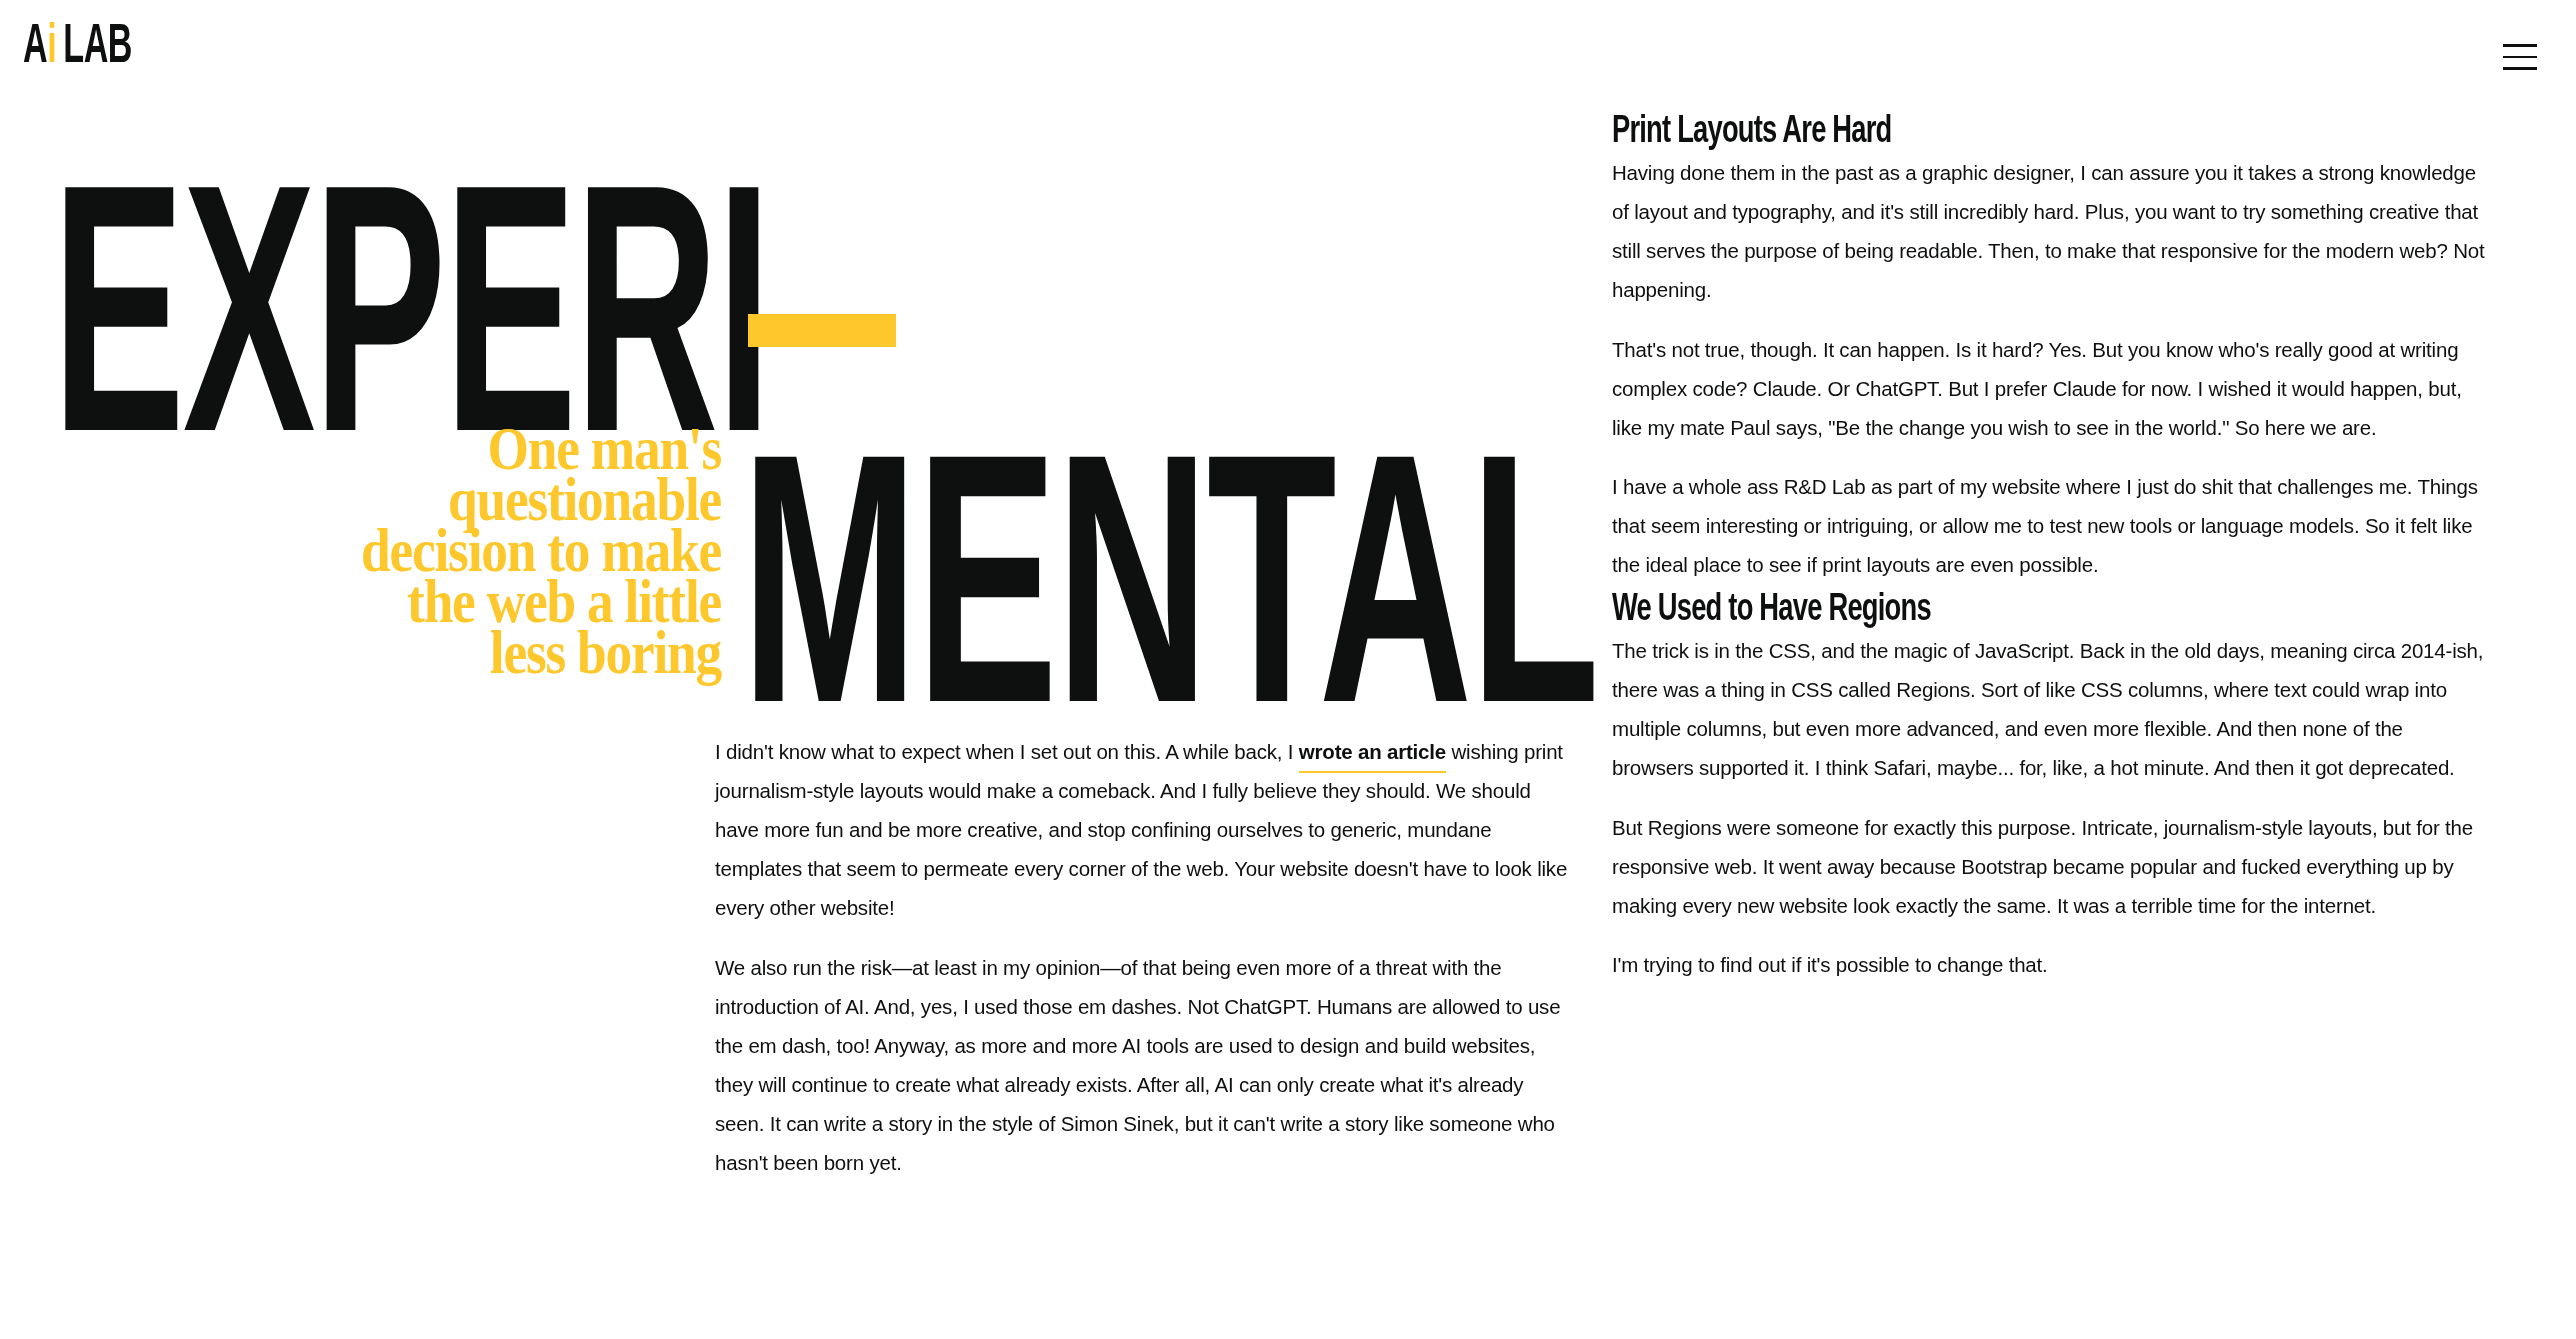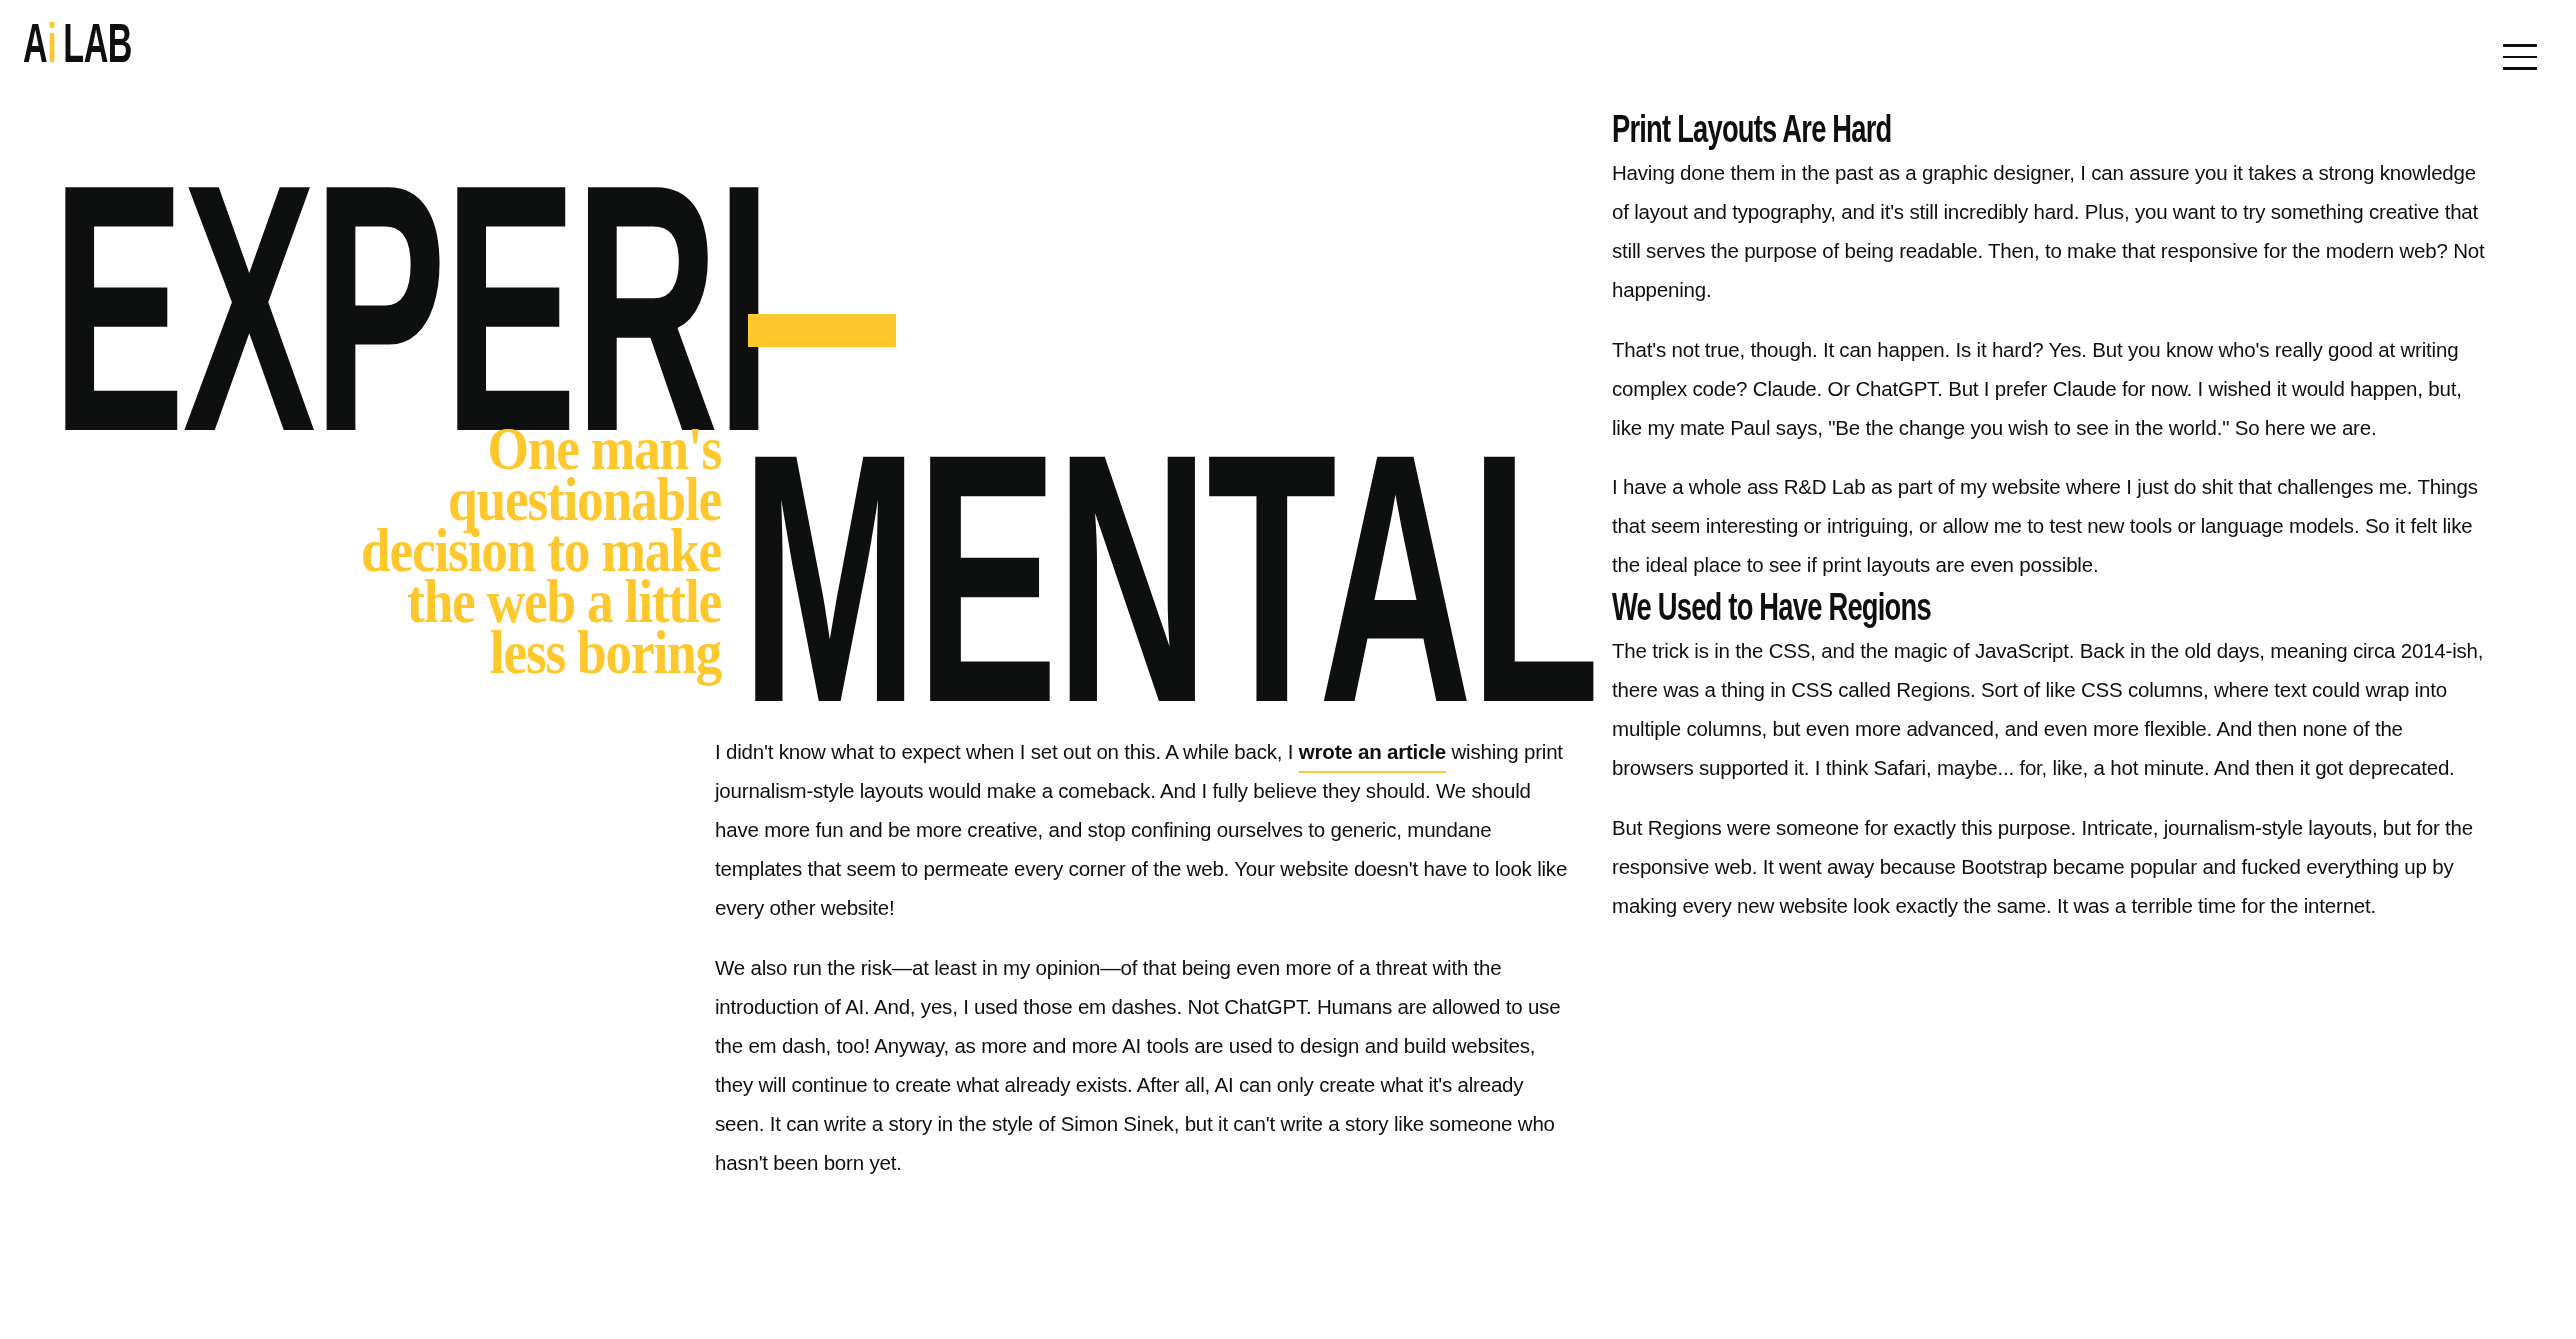--- a/index.html
+++ b/index.html
@@ -115,15 +115,16 @@
   <section class="sec">
     <h2>Print Layouts Are Hard</h2>
     <p>Having done them in the past as a graphic designer, I can assure you it takes a strong knowledge of layout and typography, and it's still incredibly hard. Plus, you want to try something creative that still serves the purpose of being readable. Then, to make that responsive for the modern web? Not happening.</p>
     <p>That's not true, though. It can happen. Is it hard? Yes. But you know who's really good at writing complex code? Claude. Or ChatGPT. But I prefer Claude for now. I wished it would happen, but, like my mate Paul says, "Be the change you wish to see in the world." So here we are.</p>
     <p style="margin-bottom:0">I have a whole ass R&amp;D Lab as part of my website where I just do shit that challenges me. Things that seem interesting or intriguing, or allow me to test new tools or language models. So it felt like the ideal place to see if print layouts are even possible.</p>
   </section>
   <section class="sec">
     <h2 class="h-regions" style="margin-top:0">We Used to Have Regions</h2>
     <p>The trick is in the CSS, and the magic of JavaScript. Back in the old days, meaning circa 2014-ish, there was a thing in CSS called Regions. Sort of like CSS columns, where text could wrap into multiple columns, but even more advanced, and even more flexible. And then none of the browsers supported it. I think Safari, maybe... for, like, a hot minute. And then it got deprecated.</p>
     <p>But Regions were someone for exactly this purpose. Intricate, journalism-style layouts, but for the responsive web. It went away because Bootstrap became popular and fucked everything up by making every new website look exactly the same. It was a terrible time for the internet.</p>
+    <p>I'm trying to find out if it's possible to change that.</p>
   </section>
 </div>
 
 
 </body></html>

